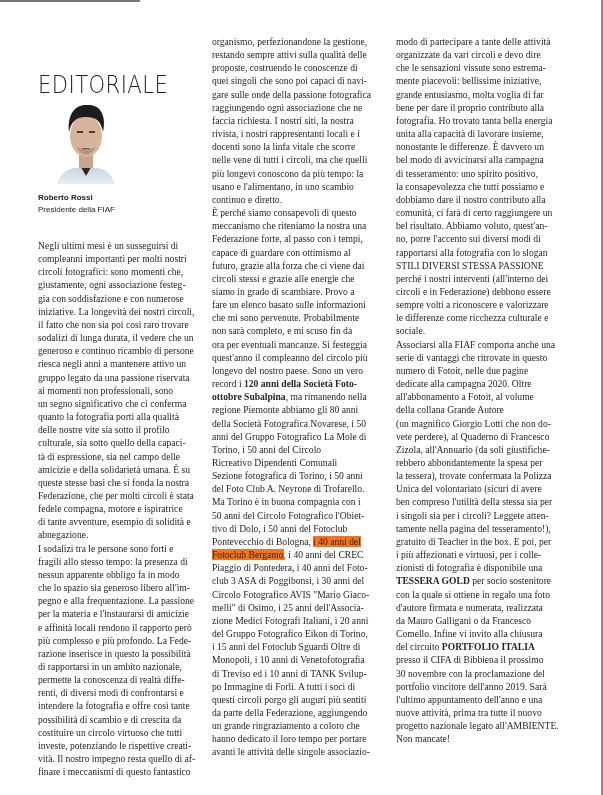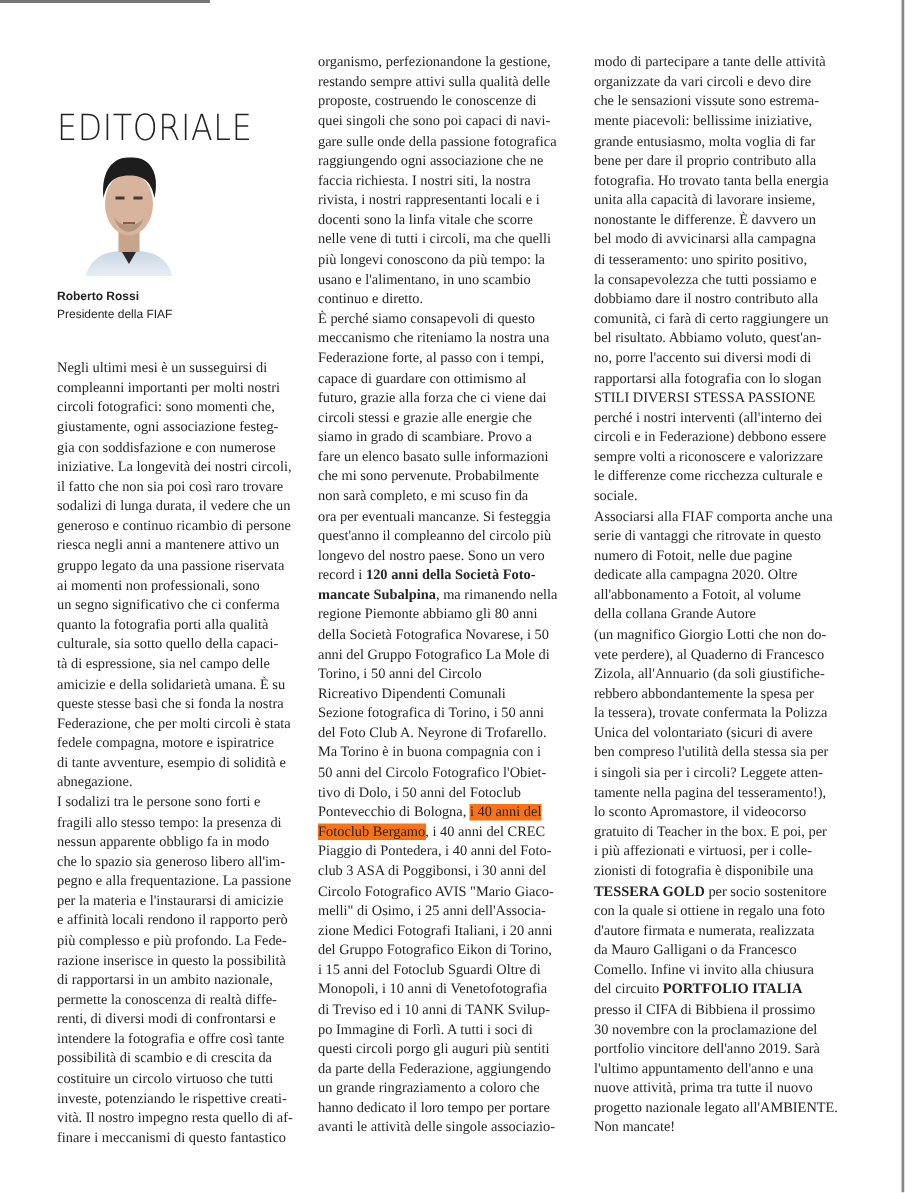--- a/index.html
+++ b/index.html
@@ -61,20 +61,21 @@
     <span class="line">gia con soddisfazione e con numerose</span>
     <span class="line">iniziative. La longevità dei nostri circoli,</span>
     <span class="line">il fatto che non sia poi così raro trovare</span>
     <span class="line">sodalizi di lunga durata, il vedere che un</span>
     <span class="line">generoso e continuo ricambio di persone</span>
     <span class="line">riesca negli anni a mantenere attivo un</span>
     <span class="line">gruppo legato da una passione riservata</span>
     <span class="line">ai momenti non professionali, sono</span>
     <span class="line">un segno significativo che ci conferma</span>
     <span class="line">quanto la fotografia porti alla qualità</span>
+    <span class="line">delle nostre vite sia sotto il profilo</span>
     <span class="line">culturale, sia sotto quello della capaci-</span>
     <span class="line">tà di espressione, sia nel campo delle</span>
     <span class="line">amicizie e della solidarietà umana. È su</span>
     <span class="line">queste stesse basi che si fonda la nostra</span>
     <span class="line">Federazione, che per molti circoli è stata</span>
     <span class="line">fedele compagna, motore e ispiratrice</span>
     <span class="line">di tante avventure, esempio di solidità e</span>
     <span class="line">abnegazione.</span>
     <span class="line">I sodalizi tra le persone sono forti e</span>
     <span class="line">fragili allo stesso tempo: la presenza di</span>
@@ -119,21 +120,21 @@
       <span class="line">circoli stessi e grazie alle energie che</span>
       <span class="line">siamo in grado di scambiare. Provo a</span>
       <span class="line">fare un elenco basato sulle informazioni</span>
       <span class="line">che mi sono pervenute. Probabilmente</span>
       <span class="line">non sarà completo, e mi scuso fin da</span>
       <span class="line">ora per eventuali mancanze. Si festeggia</span>
       <span class="line">quest'anno il compleanno del circolo più</span>
       <span class="line">longevo del nostro paese. Sono un vero</span>
     </div>
   <span class="line"><span>record i </span><b>120 anni della Società Foto-</b></span>
-  <span class="line"><b>mancate Subalpina</b><span>, ma rimanendo nella</span></span>
+  <span class="line"><b>ottobre Subalpina</b><span>, ma rimanendo nella</span></span>
   <div id="col2b">
       <span class="line">regione Piemonte abbiamo gli 80 anni</span>
       <span class="line">della Società Fotografica Novarese, i 50</span>
       <span class="line">anni del Gruppo Fotografico La Mole di</span>
       <span class="line">Torino, i 50 anni del Circolo</span>
       <span class="line">Ricreativo Dipendenti Comunali</span>
       <span class="line">Sezione fotografica di Torino, i 50 anni</span>
       <span class="line">del Foto Club A. Neyrone di Trofarello.</span>
       <span class="line">Ma Torino è in buona compagnia con i</span>
       <span class="line">50 anni del Circolo Fotografico l'Obiet-</span>
@@ -193,21 +194,20 @@
       <span class="line">della collana Grande Autore</span>
       <span class="line">(un magnifico Giorgio Lotti che non do-</span>
       <span class="line">vete perdere), al Quaderno di Francesco</span>
       <span class="line">Zizola, all'Annuario (da soli giustifiche-</span>
       <span class="line">rebbero abbondantemente la spesa per</span>
       <span class="line">la tessera), trovate confermata la Polizza</span>
       <span class="line">Unica del volontariato (sicuri di avere</span>
       <span class="line">ben compreso l'utilità della stessa sia per</span>
       <span class="line">i singoli sia per i circoli? Leggete atten-</span>
       <span class="line">tamente nella pagina del tesseramento!),</span>
-      <span class="line">lo sconto Apromastore, il videocorso</span>
       <span class="line">gratuito di Teacher in the box. E poi, per</span>
       <span class="line">i più affezionati e virtuosi, per i colle-</span>
       <span class="line">zionisti di fotografia è disponibile una</span>
     </div>
   <span class="line"><b>TESSERA GOLD</b><span> per socio sostenitore</span></span>
   <div id="col3b">
       <span class="line">con la quale si ottiene in regalo una foto</span>
       <span class="line">d'autore firmata e numerata, realizzata</span>
       <span class="line">da Mauro Galligani o da Francesco</span>
       <span class="line">Comello. Infine vi invito alla chiusura</span>

